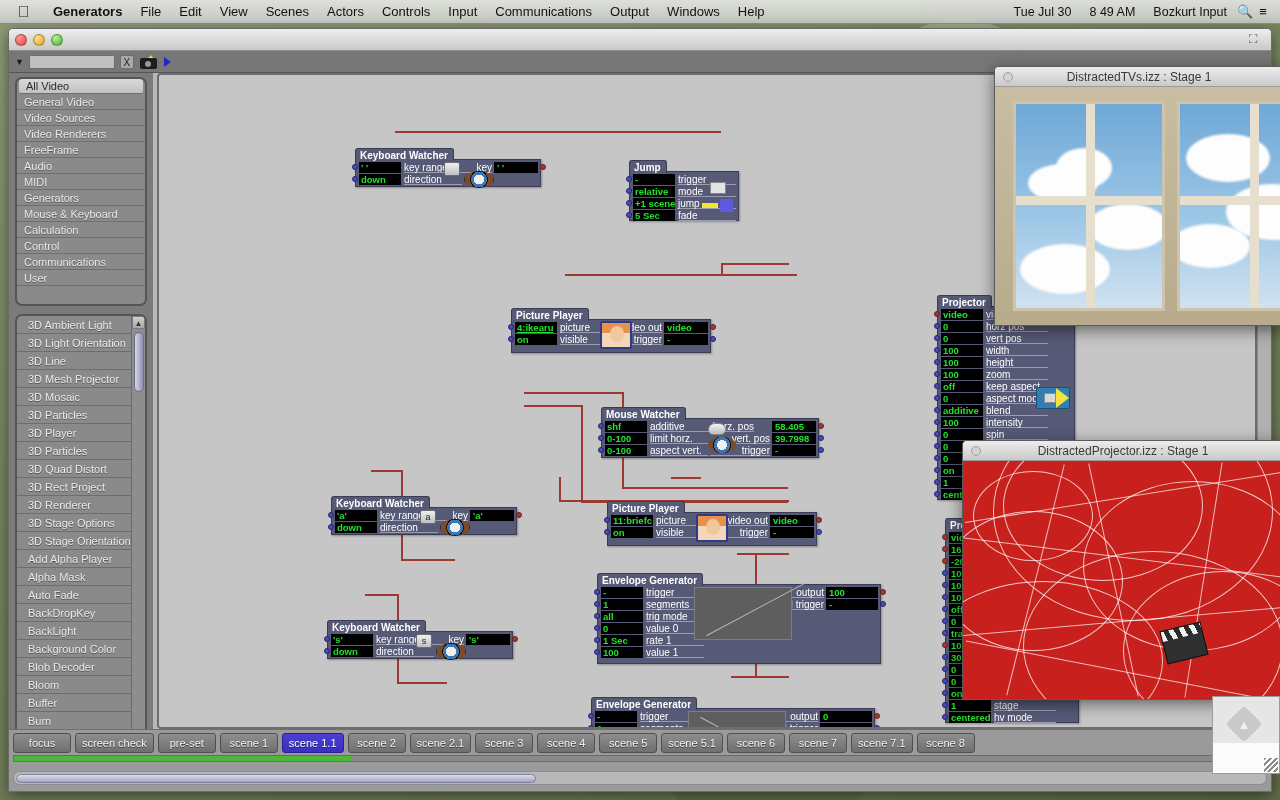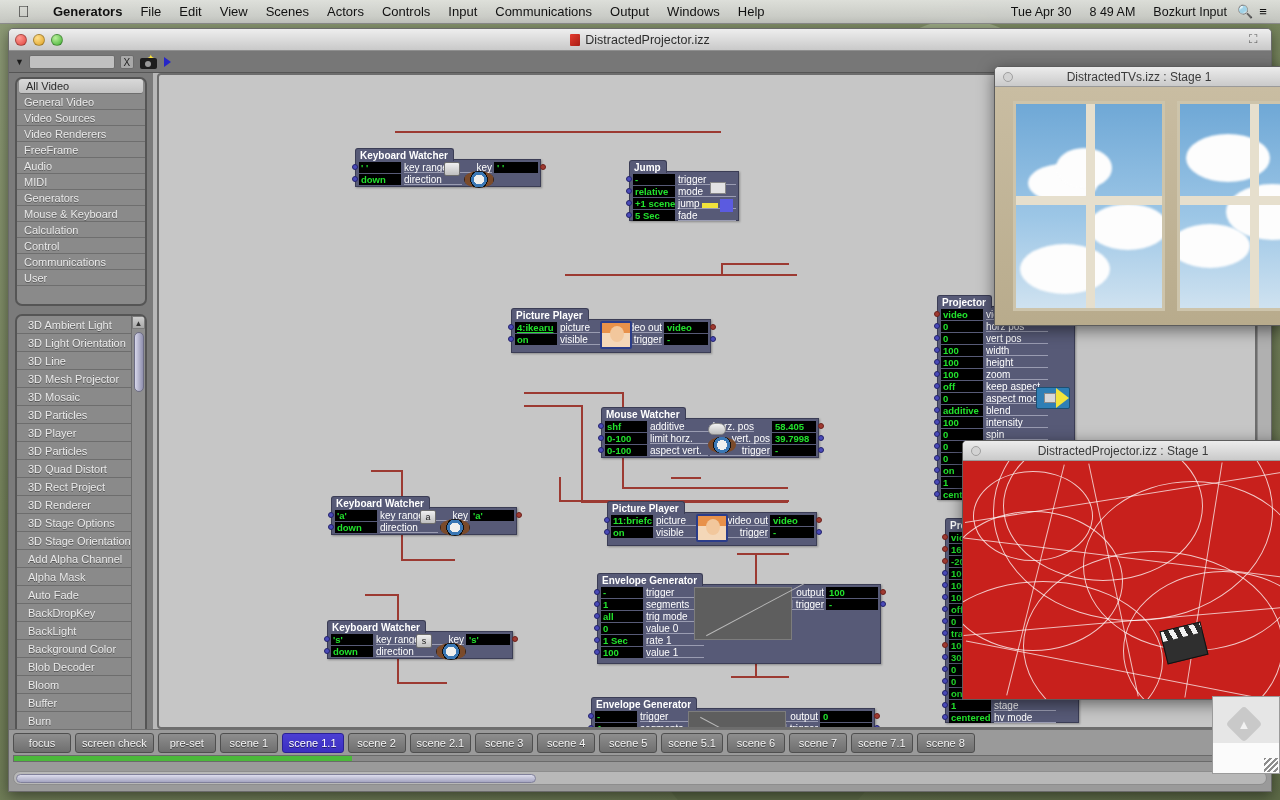--- a/index.html
+++ b/index.html
@@ -236,36 +236,33 @@
   <span class="mi">View</span>
   <span class="mi">Scenes</span>
   <span class="mi">Actors</span>
   <span class="mi">Controls</span>
   <span class="mi">Input</span>
   <span class="mi">Communications</span>
   <span class="mi">Output</span>
   <span class="mi">Windows</span>
   <span class="mi">Help</span>
   <span class="spacer"></span>
-  <span class="right">Tue Apr 30</span>
+  <span class="right">Tue Jul 30</span>
   <span class="right">8 49 AM</span>
   <span class="right">Bozkurt Input</span>
   <span class="mb-icon">🔍</span>
   <span class="mb-icon">≡</span>
 </div>
 
 <div id="mainwin">
 
   <div id="titlebar">
     <div class="tl-dot tl-red"></div>
     <div class="tl-dot tl-yel"></div>
     <div class="tl-dot tl-grn"></div>
-    <div id="title-center">
-      <span class="doc-badge"></span><span>DistractedProjector.izz</span>
-    </div>
     <div id="tb-expand">⛶</div>
   </div>
 
   <div id="toolstrip">
     <span id="tri">▼</span>
     <input id="searchbox" value="" placeholder="" style="">
     <div id="clearx">X</div>
     <div id="camicon">
       <div class="flash">✦</div>
       <div class="body"></div>
@@ -300,21 +297,21 @@
             <div class="actor">3D Mesh Projector</div>
             <div class="actor">3D Mosaic</div>
             <div class="actor">3D Particles</div>
             <div class="actor">3D Player</div>
             <div class="actor">3D Particles</div>
             <div class="actor">3D Quad Distort</div>
             <div class="actor">3D Rect Project</div>
             <div class="actor">3D Renderer</div>
             <div class="actor">3D Stage Options</div>
             <div class="actor">3D Stage Orientation</div>
-            <div class="actor">Add Alpha Channel</div>
+            <div class="actor">Add Alpha Player</div>
             <div class="actor">Alpha Mask</div>
             <div class="actor">Auto Fade</div>
             <div class="actor">BackDropKey</div>
             <div class="actor">BackLight</div>
             <div class="actor">Background Color</div>
             <div class="actor">Blob Decoder</div>
             <div class="actor">Bloom</div>
             <div class="actor">Buffer</div>
             <div class="actor">Burn</div>
             <div class="actor">Calc Brightness</div>

